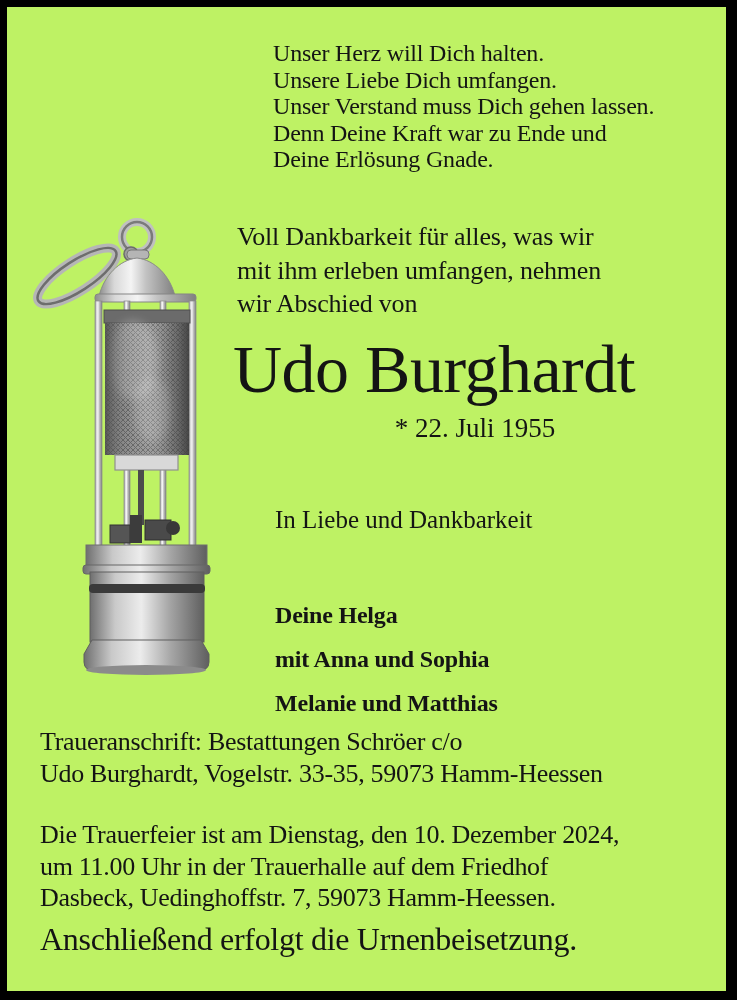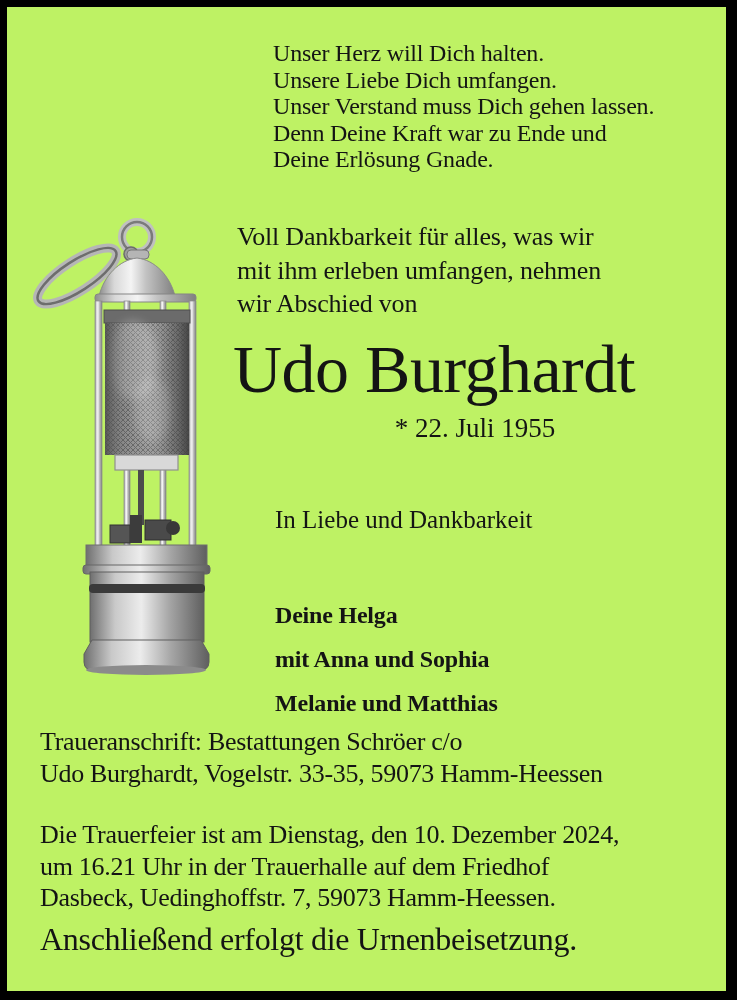--- a/index.html
+++ b/index.html
@@ -180,20 +180,20 @@
       <div>Melanie und Matthias</div>
     </div>
 
     <div class="abs address">
       <div>Traueranschrift: Bestattungen Schröer c/o</div>
       <div>Udo Burghardt, Vogelstr. 33-35, 59073 Hamm-Heessen</div>
     </div>
 
     <div class="abs service">
       <div>Die Trauerfeier ist am Dienstag, den 10. Dezember 2024,</div>
-      <div>um 16.21 Uhr in der Trauerhalle auf dem Friedhof</div>
+      <div>um 11.00 Uhr in der Trauerhalle auf dem Friedhof</div>
       <div>Dasbeck, Uedinghoffstr. 7, 59073 Hamm-Heessen.</div>
     </div>
 
     <div class="abs closing">Anschließend erfolgt die Urnenbeisetzung.</div>
 
   </div>
 </div>
 
 </body></html>

